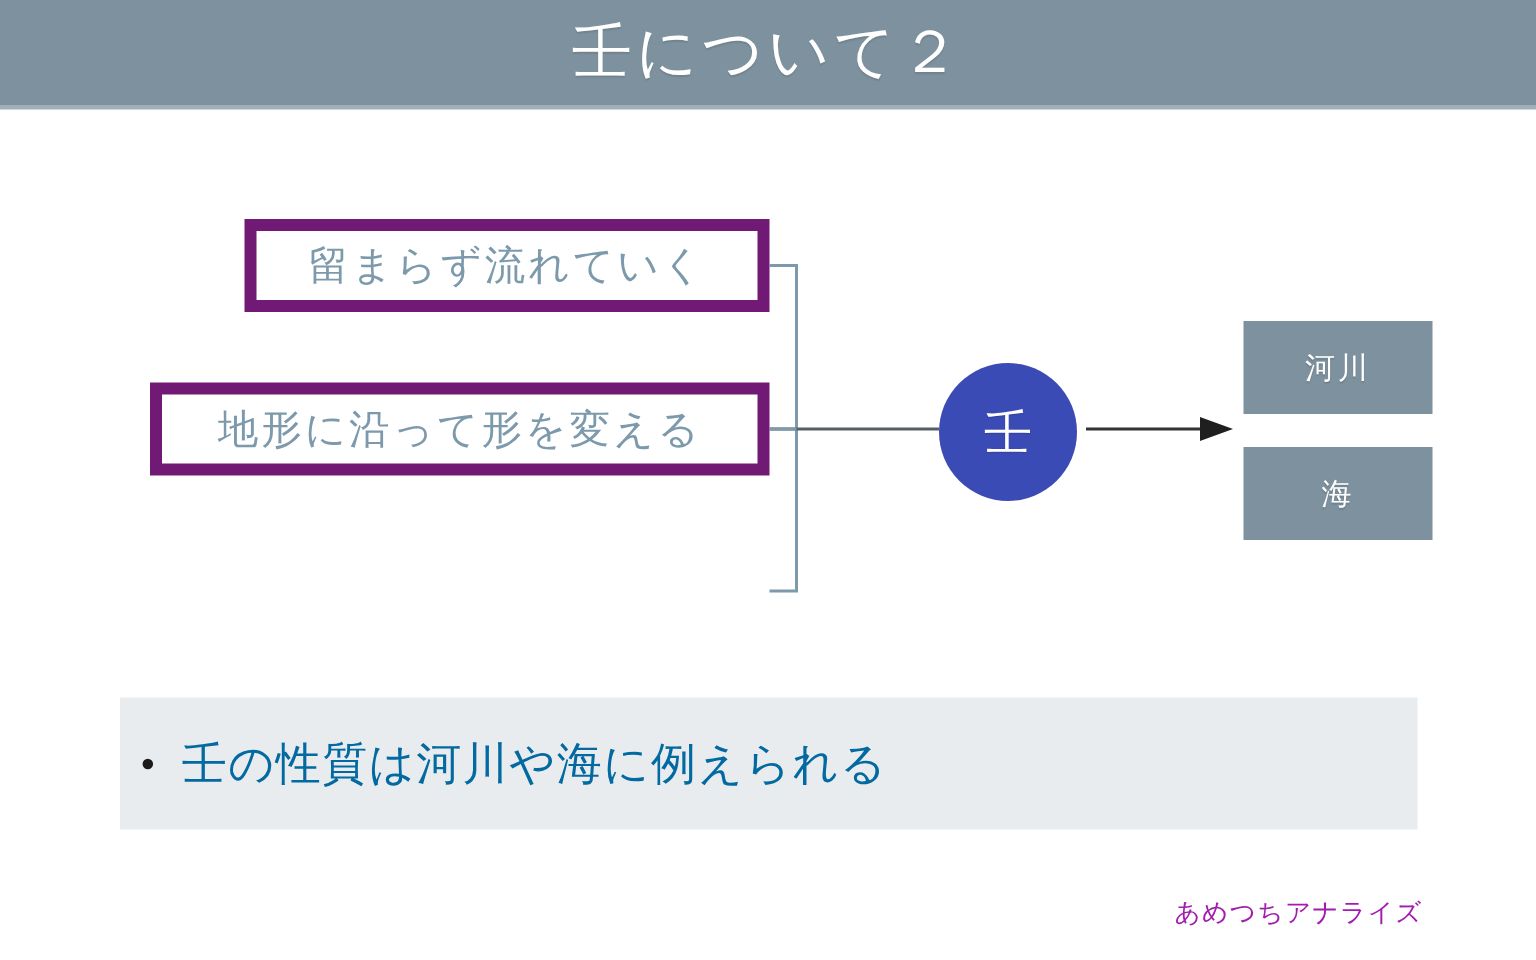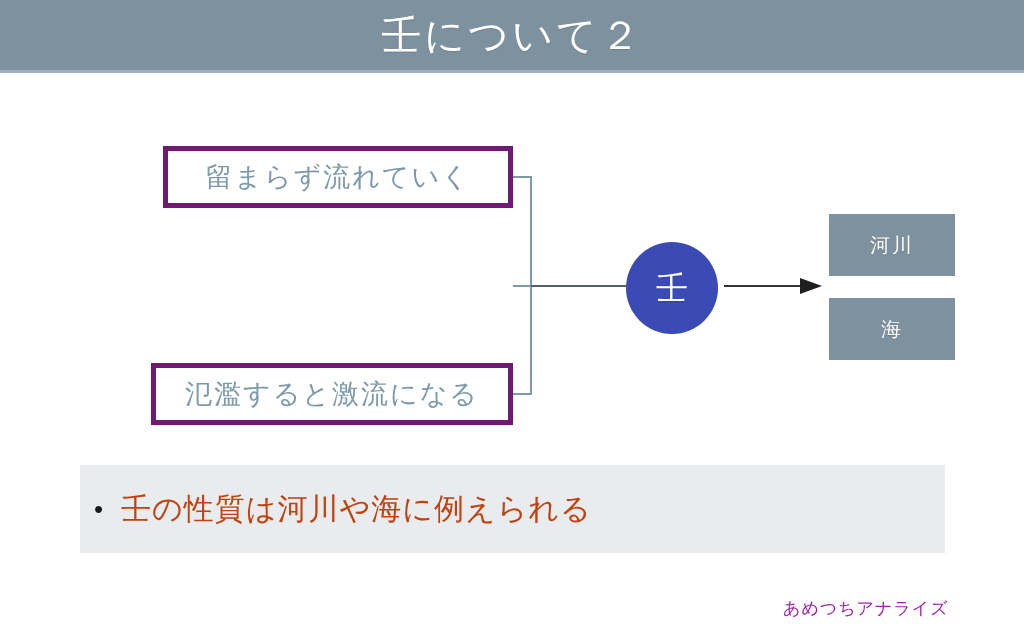--- a/index.html
+++ b/index.html
@@ -53,21 +53,21 @@
     font-weight: 400;
     line-height: 1;
     white-space: nowrap;
     text-shadow: 0 1px 1px rgba(0,0,0,0.10);
   }
 
   
   .cause-box {
     position: absolute;
     box-sizing: border-box;
-    border: 5px solid #701a75;
+    border: 8px solid #701a75;
     background: #ffffff;
     display: flex;
     align-items: center;
     justify-content: center;
     color: #7d9aac;
     font-size: 27px;
     letter-spacing: 2px;
     white-space: nowrap;
   }
   #cause-box-1 { left: 163px; top: 146px; width: 350px; height: 62px; }
@@ -138,21 +138,21 @@
     align-items: center;
     padding-left: 14px;
   }
   #summary-bullet {
     color: #1a1a1a;
     font-size: 26px;
     line-height: 1;
     margin-right: 18px;
   }
   #summary-text {
-    color: #c2410c;
+    color: #0369a1;
     font-size: 30px;
     letter-spacing: 1px;
     white-space: nowrap;
   }
 
   
   #footer-watermark {
     position: absolute;
     left: 783px;
     top: 597px;
@@ -180,22 +180,22 @@
 
     <line x1="513" y1="286" x2="531" y2="286" stroke="#7d9aac" stroke-width="2"></line>
 
     <line x1="724" y1="286" x2="800" y2="286" stroke="#333333" stroke-width="2"></line>
     <polygon points="800,278 822,286 800,294" fill="#1f1f1f"></polygon>
   </svg>
 
   <div class="cause-box" id="cause-box-1">
     <span>留まらず流れていく</span>
   </div>
-  <div class="cause-box" id="cause-box-3">
-    <span>氾濫すると激流になる</span>
+  <div class="cause-box" id="cause-box-2">
+    <span>地形に沿って形を変える</span>
   </div>
 
   <div id="center-circle">
     <span id="center-circle-label">壬</span>
   </div>
 
   <div class="result-box" id="result-box-1">
     <span>河川</span>
   </div>
   <div class="result-box" id="result-box-2">

